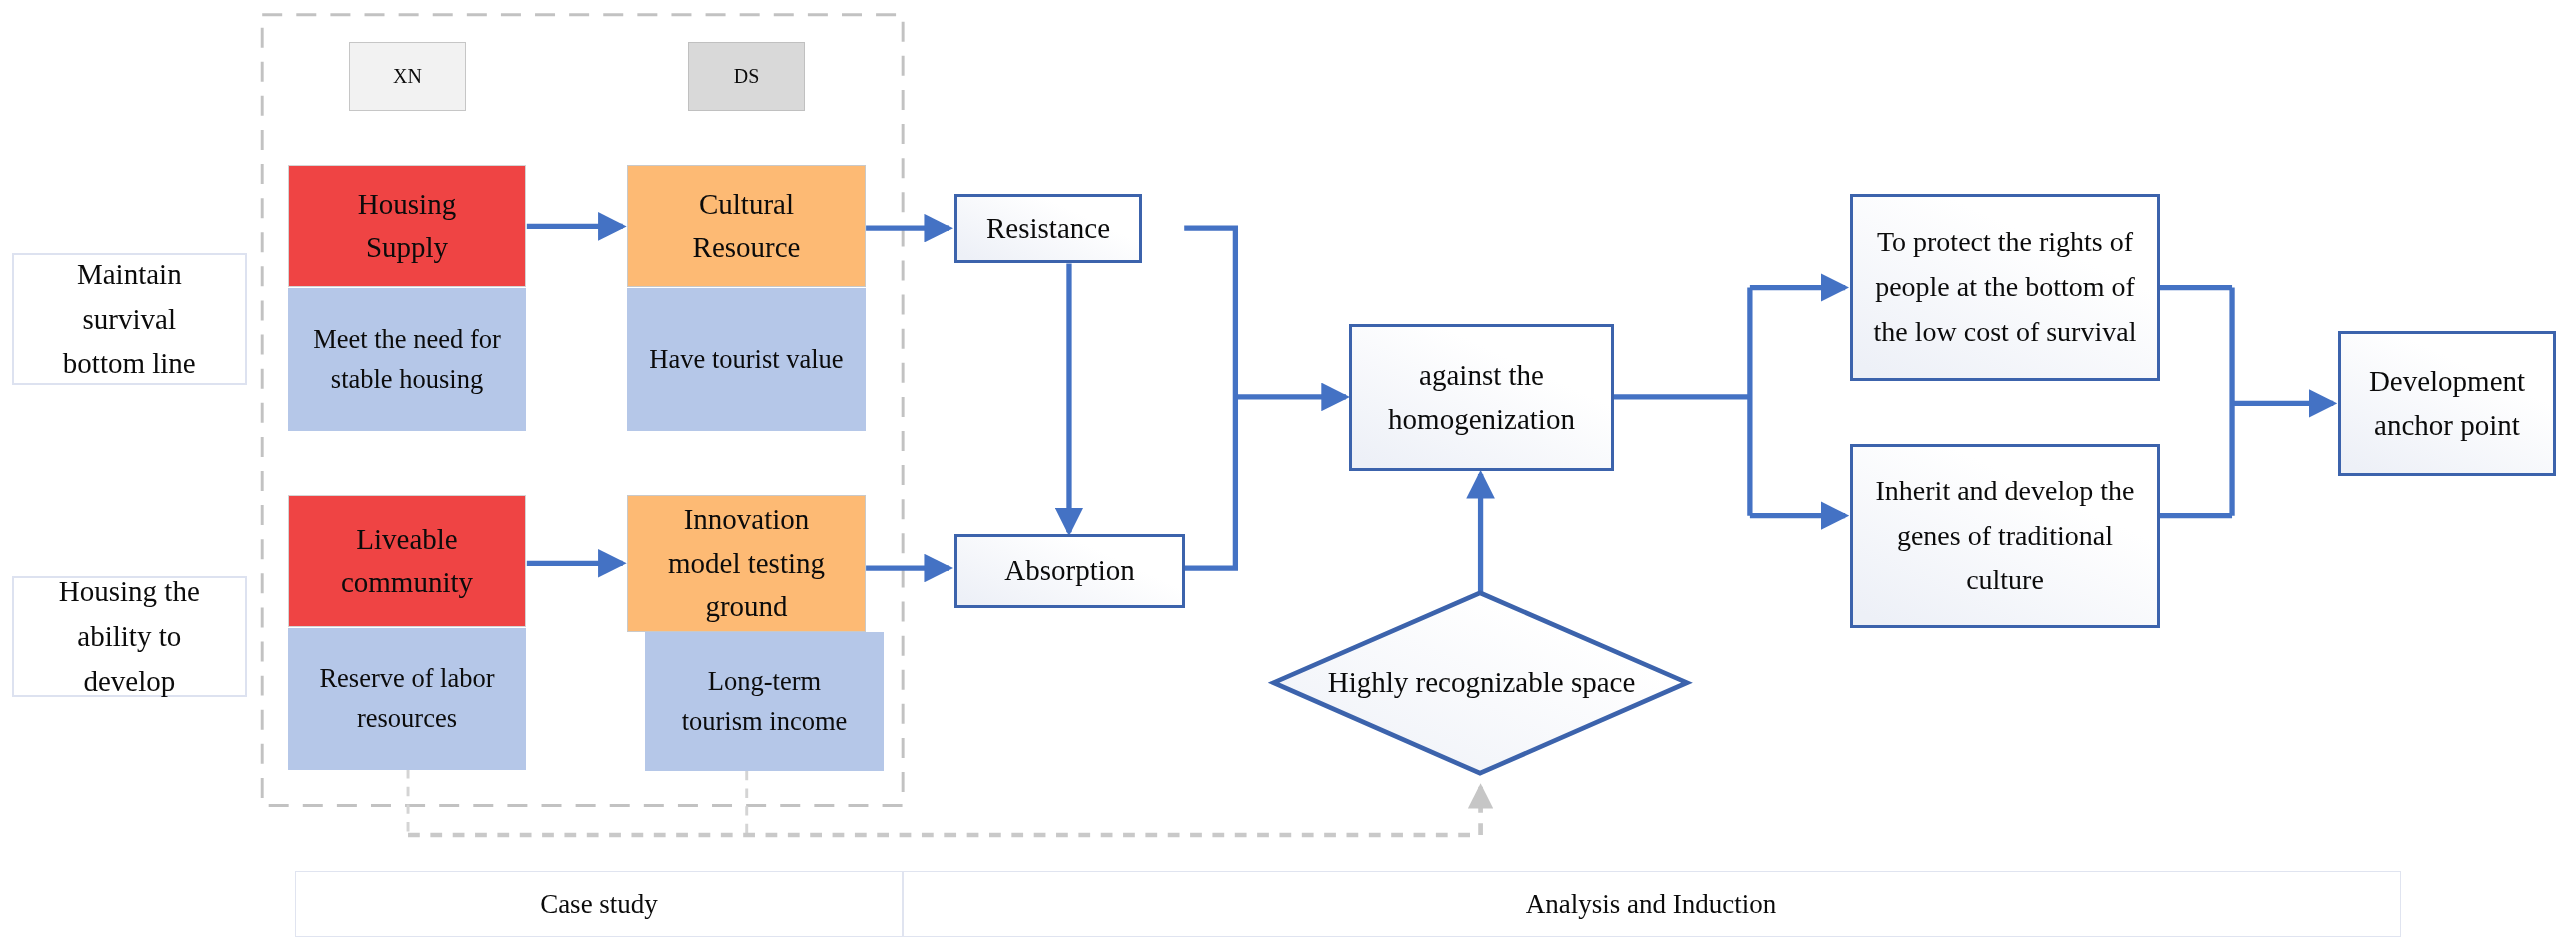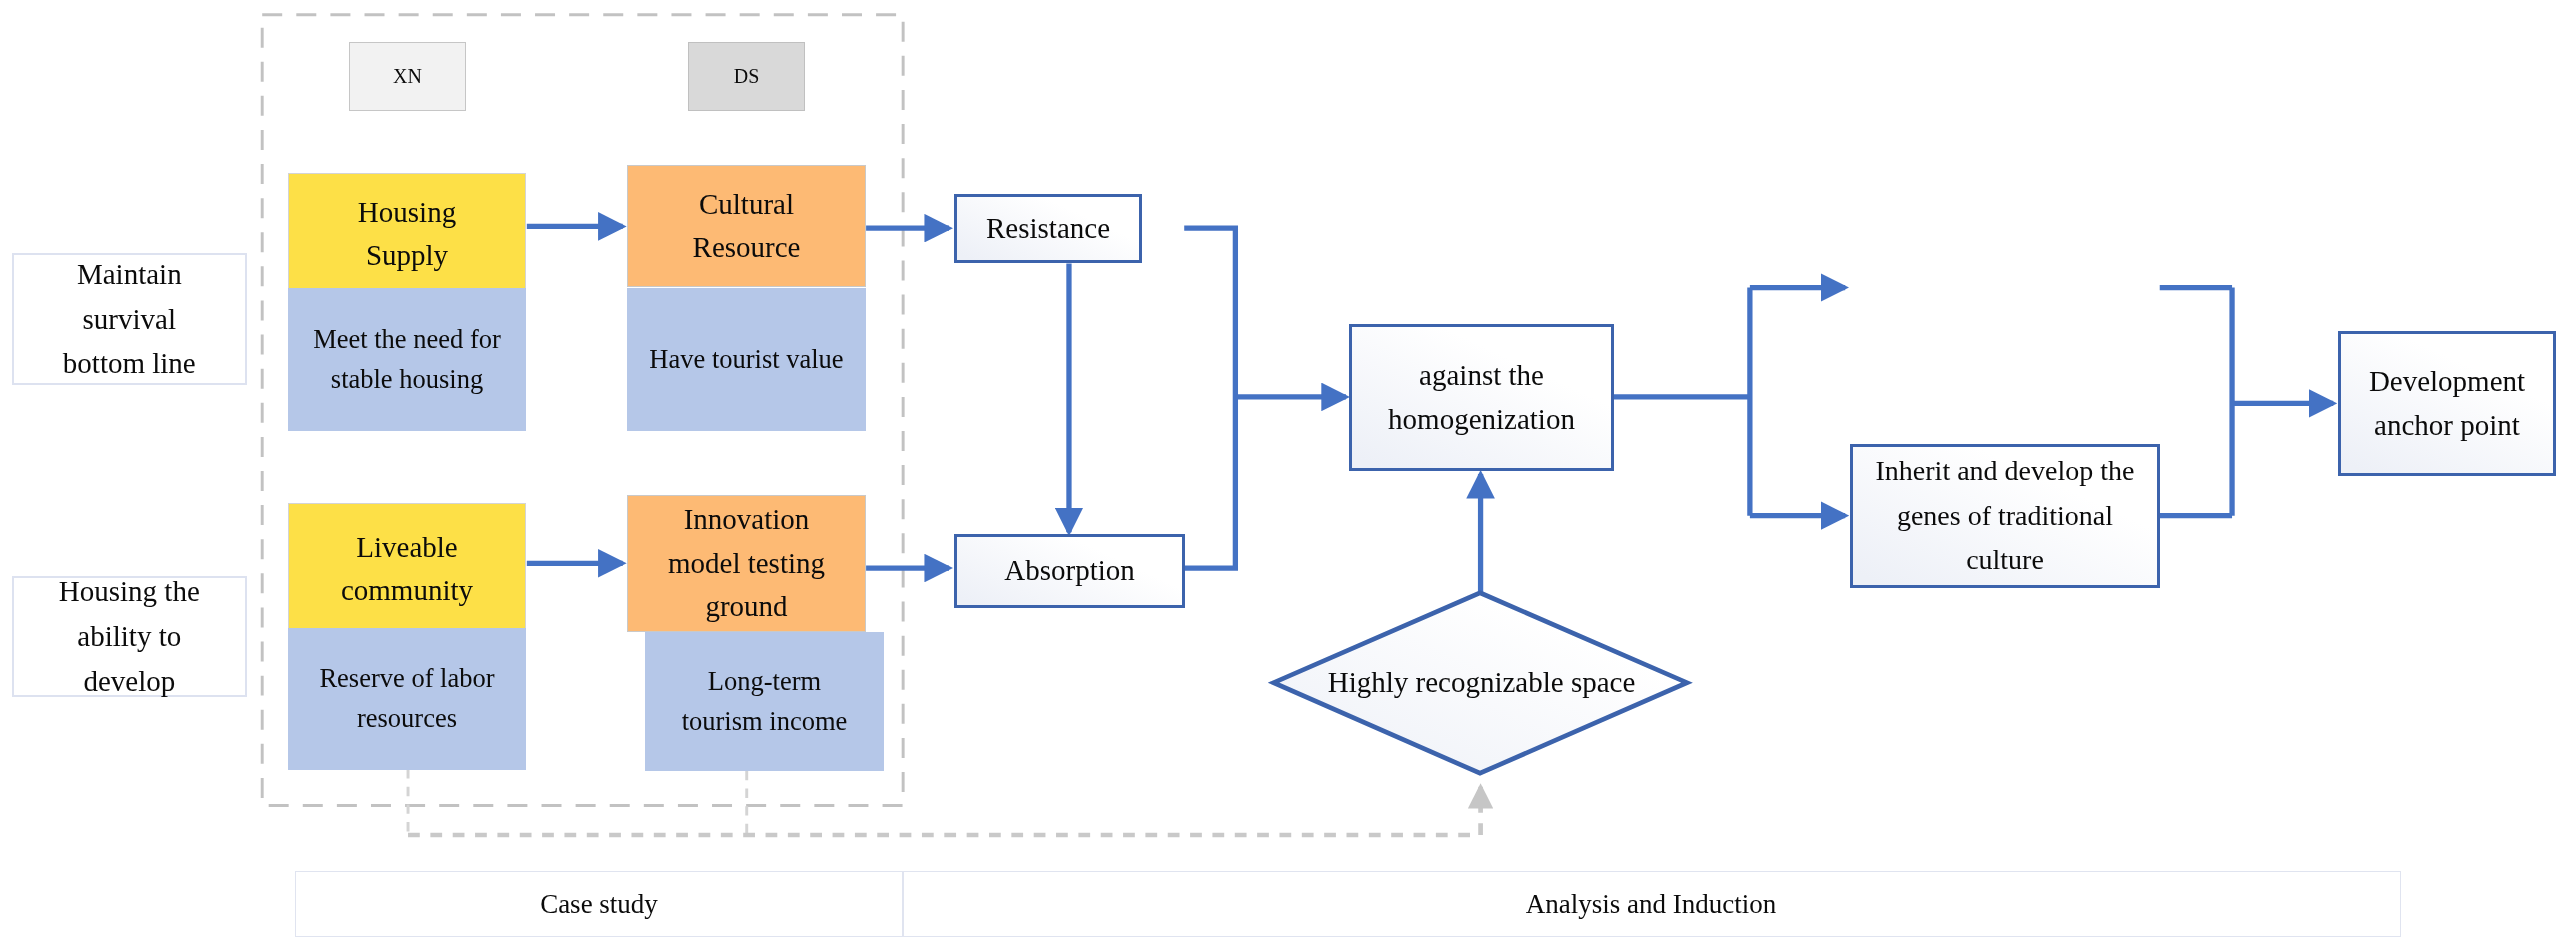--- a/index.html
+++ b/index.html
@@ -7,21 +7,21 @@
   #canvas{position:relative;width:2576px;height:952px;background:#ffffff;overflow:hidden;}
   #connector-layer{position:absolute;left:0;top:0;pointer-events:none;}
   .abs{position:absolute;box-sizing:border-box;display:flex;align-items:center;justify-content:center;text-align:center;}
   .abs span{display:block;}
   
   .tag{font-size:20px;border:1.8px solid #c6c6c6;}
   .tag-light{background:#f2f2f2;}
   .tag-dark{background:#d9d9d9;border-color:#c0c0c0;}
   
   .cell-title{font-size:29px;line-height:1.5;border:1.8px solid #d4d4d4;}
-  .cell-light{background:#fde047;margin-top:8px;}
+  .cell-light{background:#ef4444;}
   .cell-dark{background:#fdba74;border-color:#c9c9c9;}
   .cell-sub{font-size:26.5px;line-height:1.5;background:#b5c7e8;border:1.2px solid #b5c7e8;}
   
   .goal{font-size:29px;line-height:1.55;background:#ffffff;border:2.4px solid #dde2f0;}
   
   .blue-box{font-size:29px;line-height:1.5;border:3.5px solid #3c63ac;
             background:linear-gradient(205deg,#ffffff 30%,#edf0f7 95%);}
   
   .diamond-label{font-size:29px;line-height:1.5;background:transparent;}
   
@@ -129,21 +129,24 @@
     <span>Absorption</span>
   </div>
   <div class="abs blue-box" style="left:1349px;top:324px;width:265px;height:147px;">
     <span style="max-width:232px;">against the homogenization</span>
   </div>
 
   <div class="abs diamond-label" style="left:1304px;top:625px;width:355px;height:115px;">
     <span style="max-width:329px;">Highly recognizable space</span>
   </div>
 
-  <div class="abs blue-box" style="left:1850px;top:444px;width:310px;height:144px;font-size:28px;line-height:1.6;">
+  <div class="abs blue-box" style="left:1850px;top:194px;width:310px;height:187px;font-size:28px;line-height:1.6;">
+    <span style="max-width:279px;">To protect the rights of people at the bottom of the low cost of survival</span>
+  </div>
+  <div class="abs blue-box" style="left:1850px;top:444px;width:310px;height:184px;font-size:28px;line-height:1.6;">
     <span style="max-width:262px;">Inherit and develop the genes of traditional culture</span>
   </div>
   <div class="abs blue-box" style="left:2338px;top:331px;width:218px;height:145px;">
     <span style="max-width:194px;">Development anchor point</span>
   </div>
 
   <div class="abs footer-bar" style="left:295px;top:871px;width:2106px;height:66px;">
     <div class="footer-divider" style="left:606px;"></div>
   </div>
   <div class="abs footer-cell" style="left:295px;top:871px;width:608px;height:66px;">

